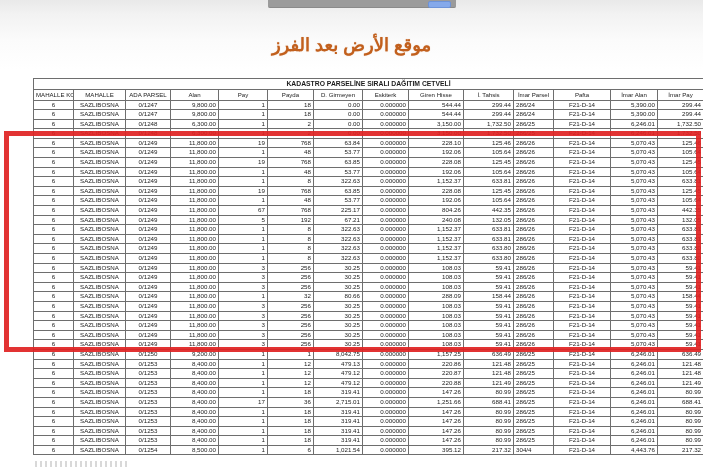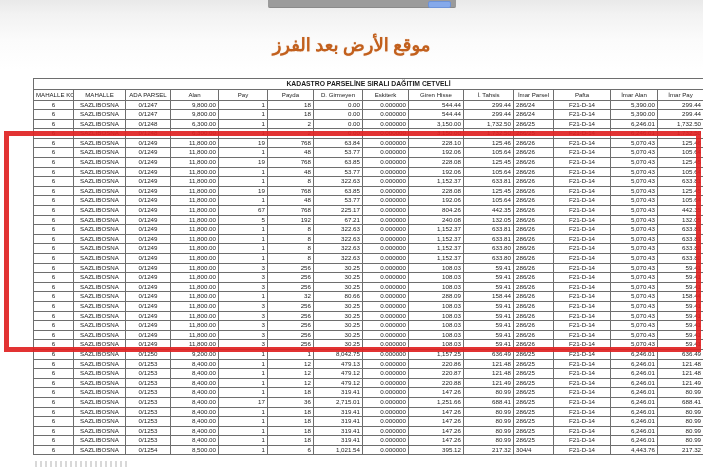--- a/index.html
+++ b/index.html
@@ -17,21 +17,21 @@
   .toolbar-btn{
     position:absolute;left:160px;top:1px;width:21px;height:5px;
     background:#85a9ea;border-radius:2px;border:0.5px solid #6d93d8;
   }
   
   .page-title{
     position:absolute;left:0;top:34px;width:703px;height:30px;
     text-align:center;direction:rtl;
     font-size:18px;font-weight:bold;color:#c2601d;
     text-shadow:0 0 1px rgba(194,96,29,.4);
-    font-family:Liberation Serif, serif;
+    font-family:Liberation Sans, sans-serif;
   }
   
   .table-wrap{position:absolute;left:33px;top:78px;width:670px;}
   table{
     border-collapse:collapse;table-layout:fixed;width:670px;
     font-size:6.2px;color:#1c1c1c;
   }
   col.c0{width:40px}col.c1{width:52px}col.c2{width:45px}col.c3{width:48px}
   col.c4{width:49px}col.c5{width:46px}col.c6{width:49px}col.c7{width:46px}
   col.c8{width:55px}col.c9{width:50px}col.c10{width:40px}col.c11{width:57px}

